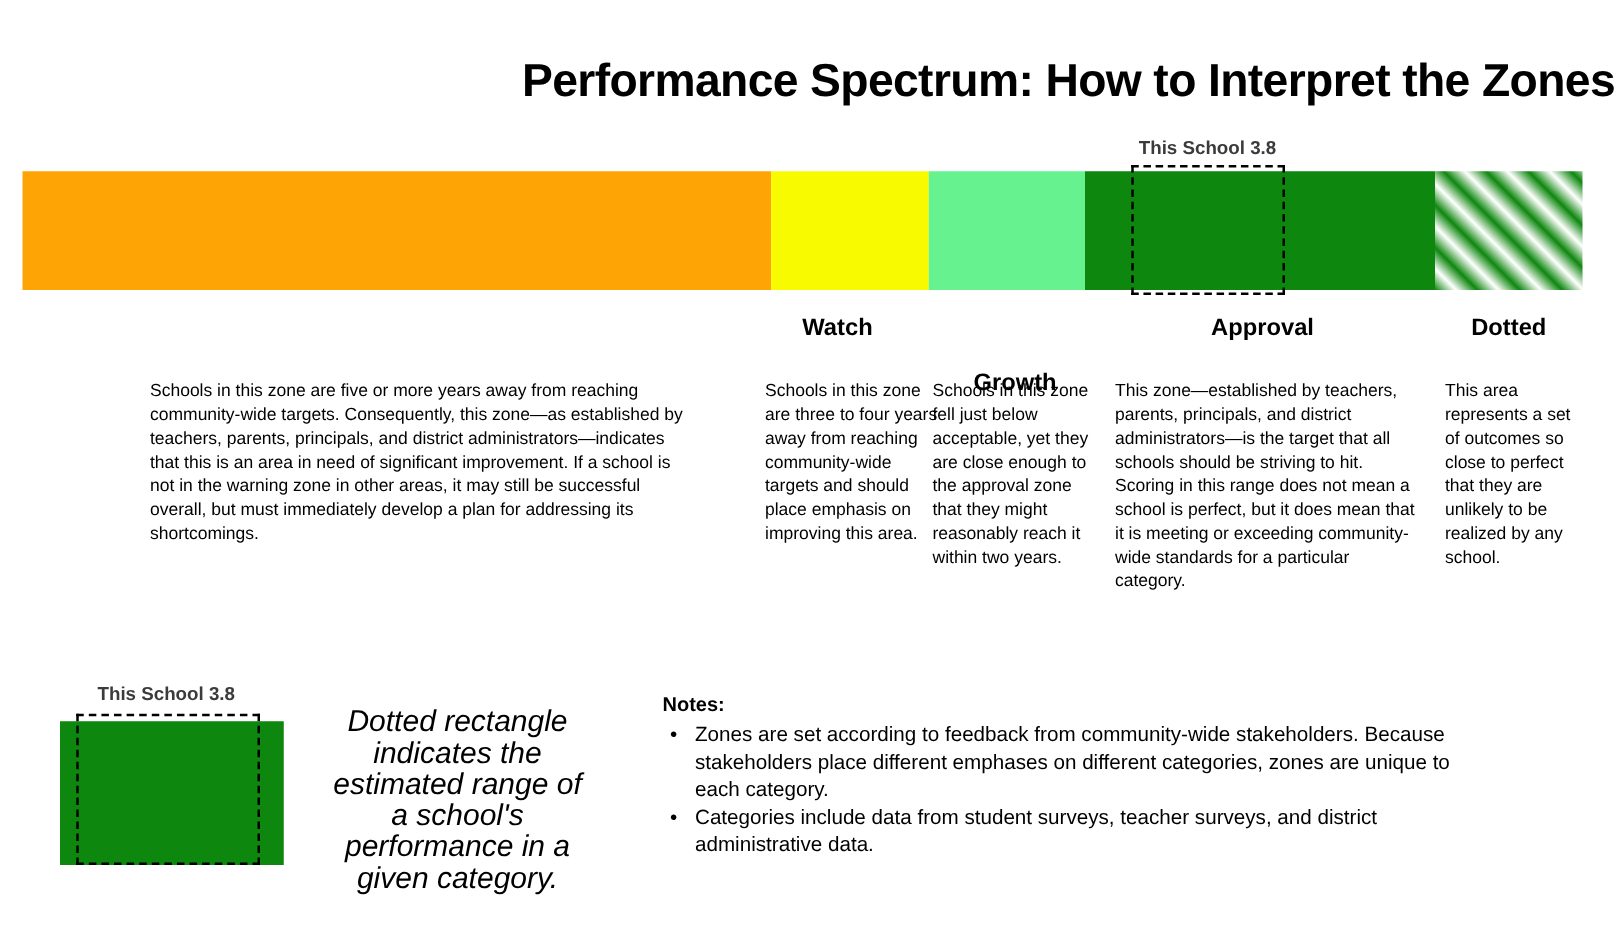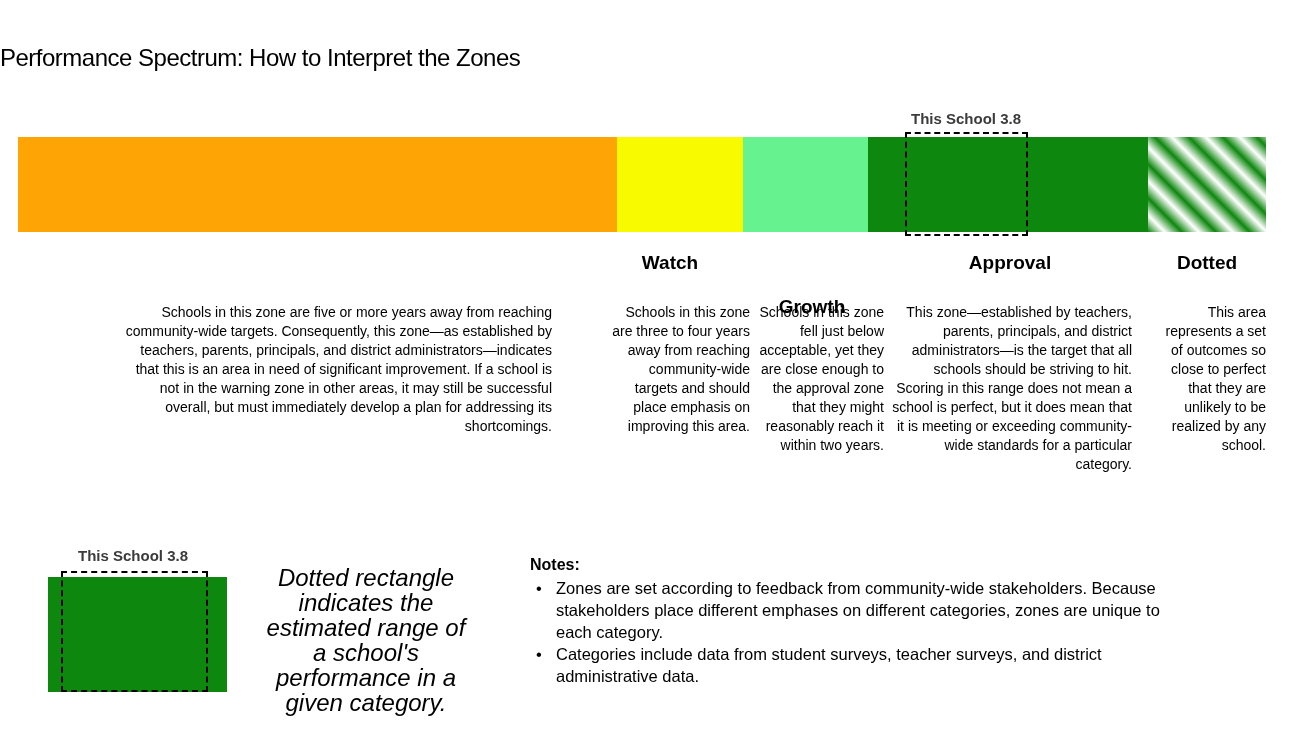--- a/index.html
+++ b/index.html
@@ -10,23 +10,23 @@
     position: relative;
     width: 1292px;
     height: 746px;
     background: #ffffff;
     overflow: hidden;
   }
 
   .figure-title {
     position: absolute;
     left: 0; right: 0; top: 44px;
-    text-align: left;
-    font-size: 24px;
-    font-weight: normal;
+    text-align: right;
+    font-size: 37px;
+    font-weight: bold;
     letter-spacing: -0.5px;
   }
 
   
   .spectrum-bar {
     position: absolute;
     left: 18px; top: 137px;
     width: 1248px; height: 95px;
     display: flex;
   }
@@ -67,21 +67,21 @@
   .zl-warning  { left: 123px;  width: 400px; }
   .zl-watch    { left: 600px;  width: 140px; text-align: center; }
   .zl-growth   { left: 742px;  width: 140px; margin-top: 44px; }
   .zl-approval { left: 890px;  width: 240px; }
   .zl-ideal    { left: 1152px; width: 110px; }
 
   
   .zone-desc {
     position: absolute;
     top: 303px;
-    text-align: right;
+    text-align: left;
     font-size: 14px;
     line-height: 19px;
   }
   .zd-warning  { left: 120px;  width: 432px; }
   .zd-watch    { left: 612px;  width: 138px; }
   .zd-growth   { left: 746px;  width: 138px; }
   .zd-approval { left: 892px;  width: 240px; }
   .zd-ideal    { left: 1156px; width: 110px; }
 
   

